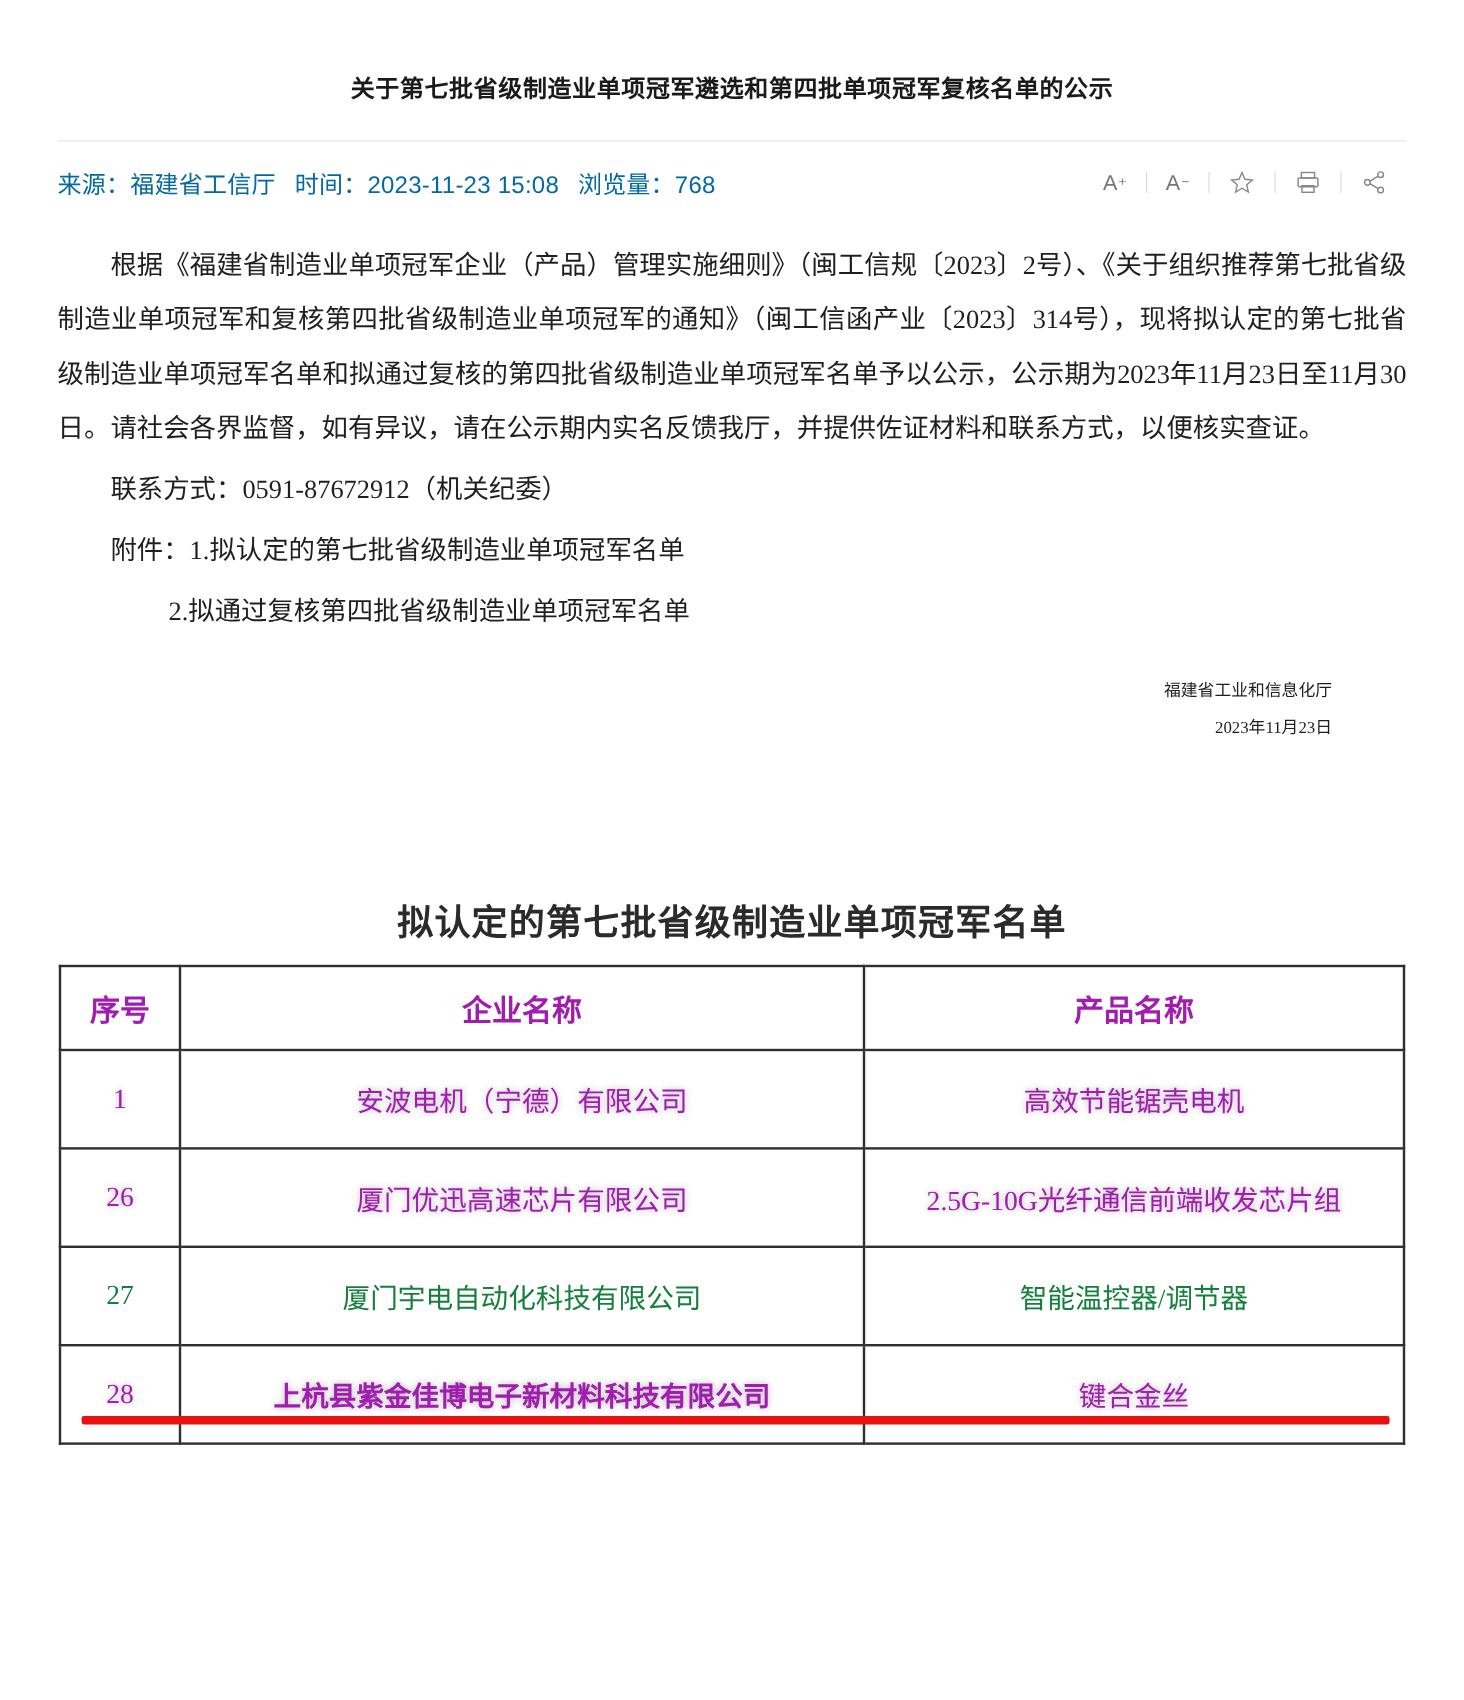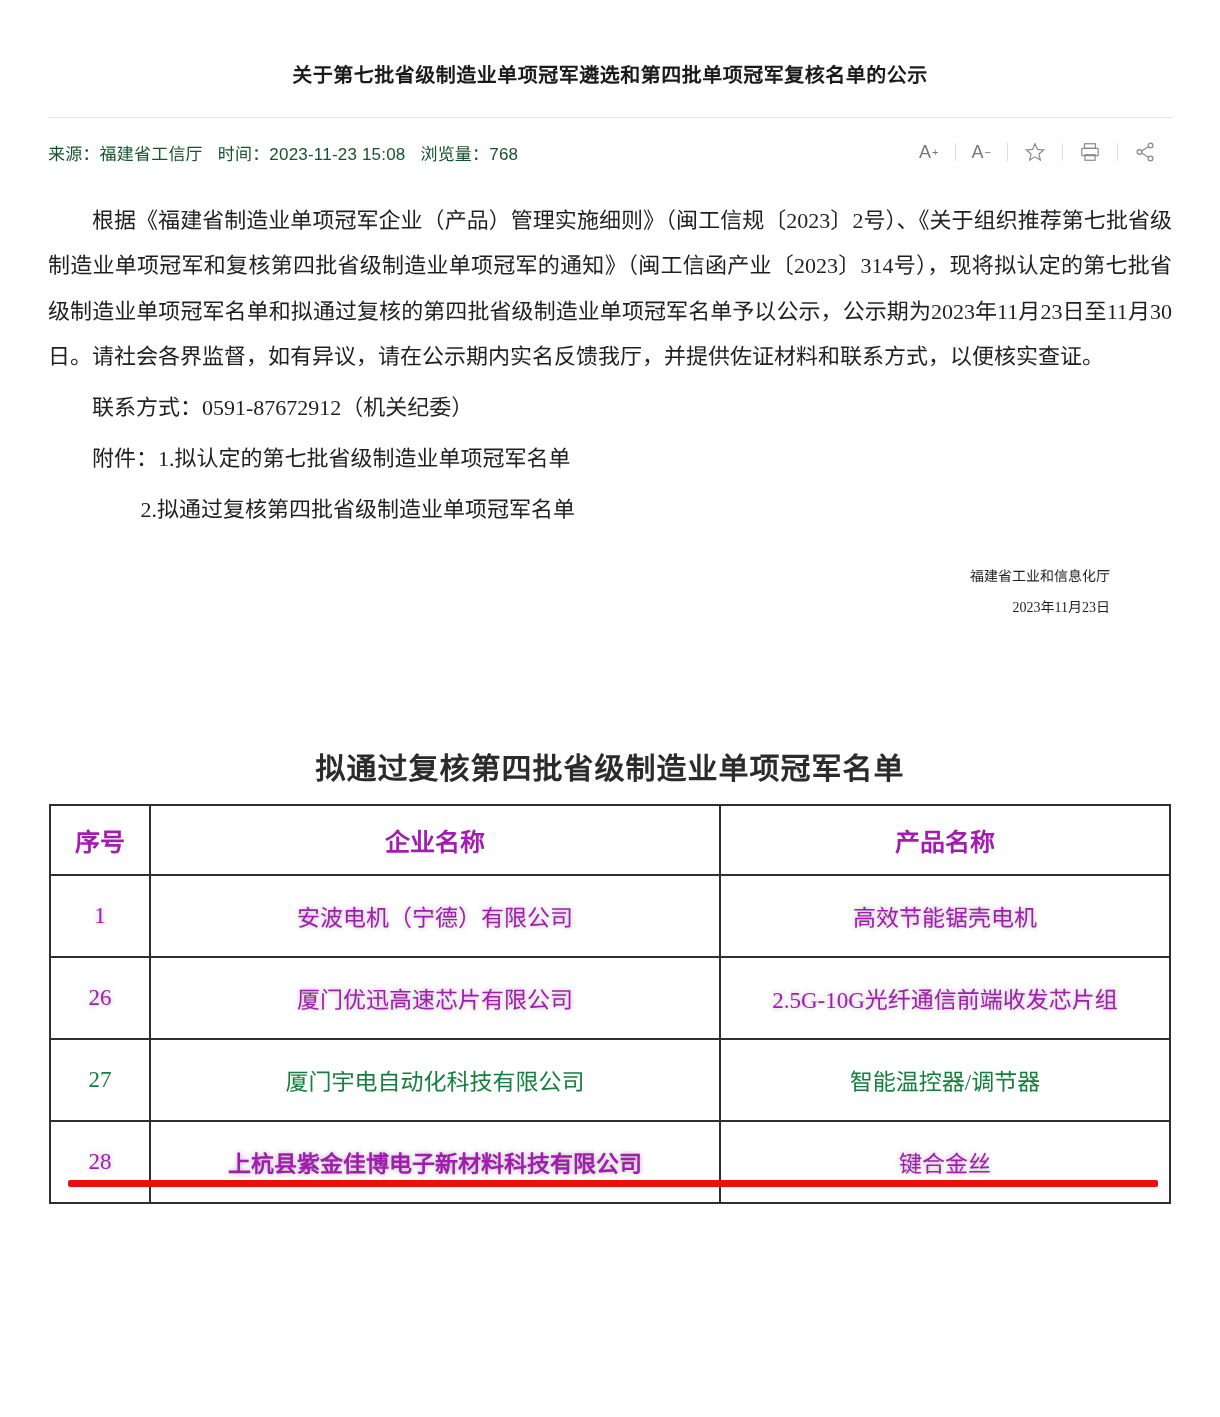--- a/index.html
+++ b/index.html
@@ -34,22 +34,22 @@
   .meta-bar {
     margin: 28px 48px 0 48px;
     border-top: 1px solid #e3e3e3;
     padding-top: 14px;
     display: flex;
     align-items: center;
     justify-content: space-between;
     height: 40px;
   }
   .meta-left {
-    font-size: 17px;
-    color: #14532d;
+    font-size: 20px;
+    color: #0369a1;
     letter-spacing: 0.2px;
     white-space: nowrap;
   }
   .meta-left span {
     margin-right: 10px;
   }
   .meta-right {
     display: flex;
     align-items: center;
     color: #777;
@@ -213,21 +213,21 @@
     <p>附件：1.拟认定的第七批省级制造业单项冠军名单</p>
     <p class="p-indent3">2.拟通过复核第四批省级制造业单项冠军名单</p>
   </div>
 
   <div class="sign">
     <div>福建省工业和信息化厅</div>
     <div>2023年11月23日</div>
   </div>
 
   <div class="attach-wrap">
-    <div class="attach-title">拟通过复核第四批省级制造业单项冠军名单</div>
+    <div class="attach-title">拟认定的第七批省级制造业单项冠军名单</div>
 
     <table class="list">
       <colgroup>
         <col class="col-no">
           <col class="col-company">
           <col class="col-product">
       </colgroup>
       <thead>
         <tr>
           <th>序号</th>

